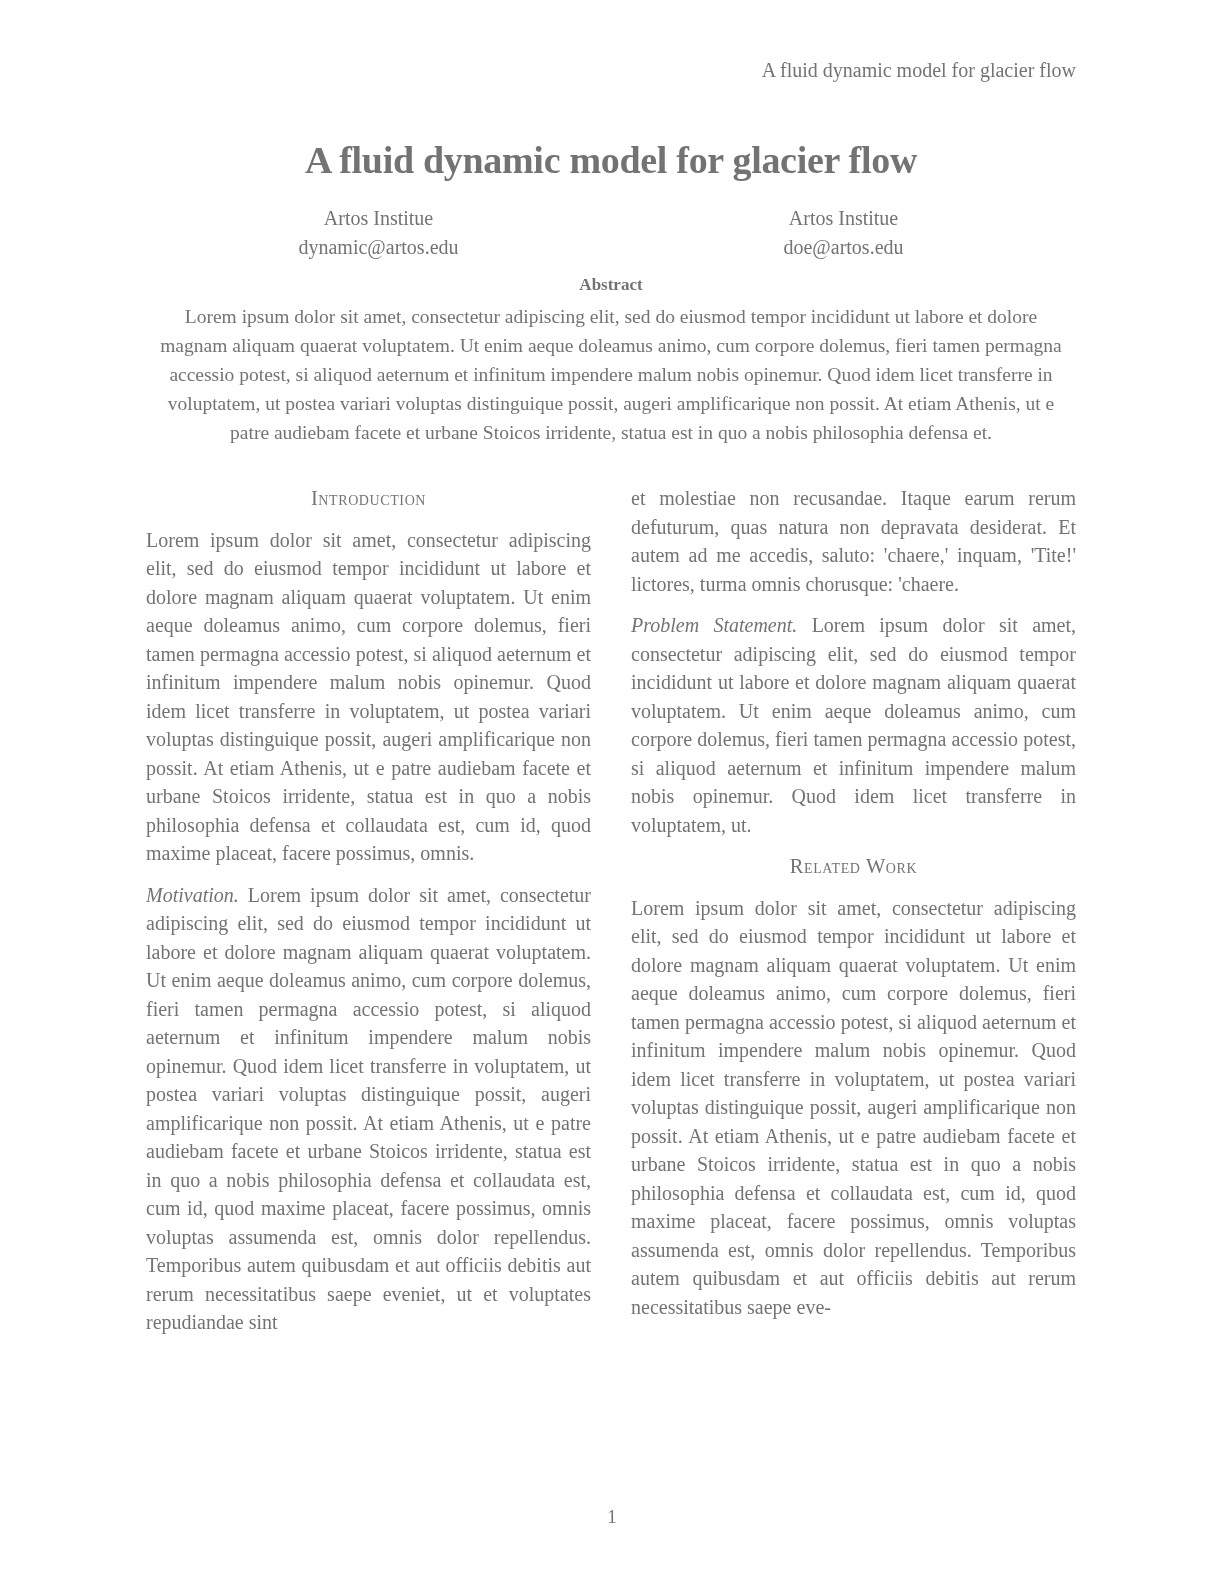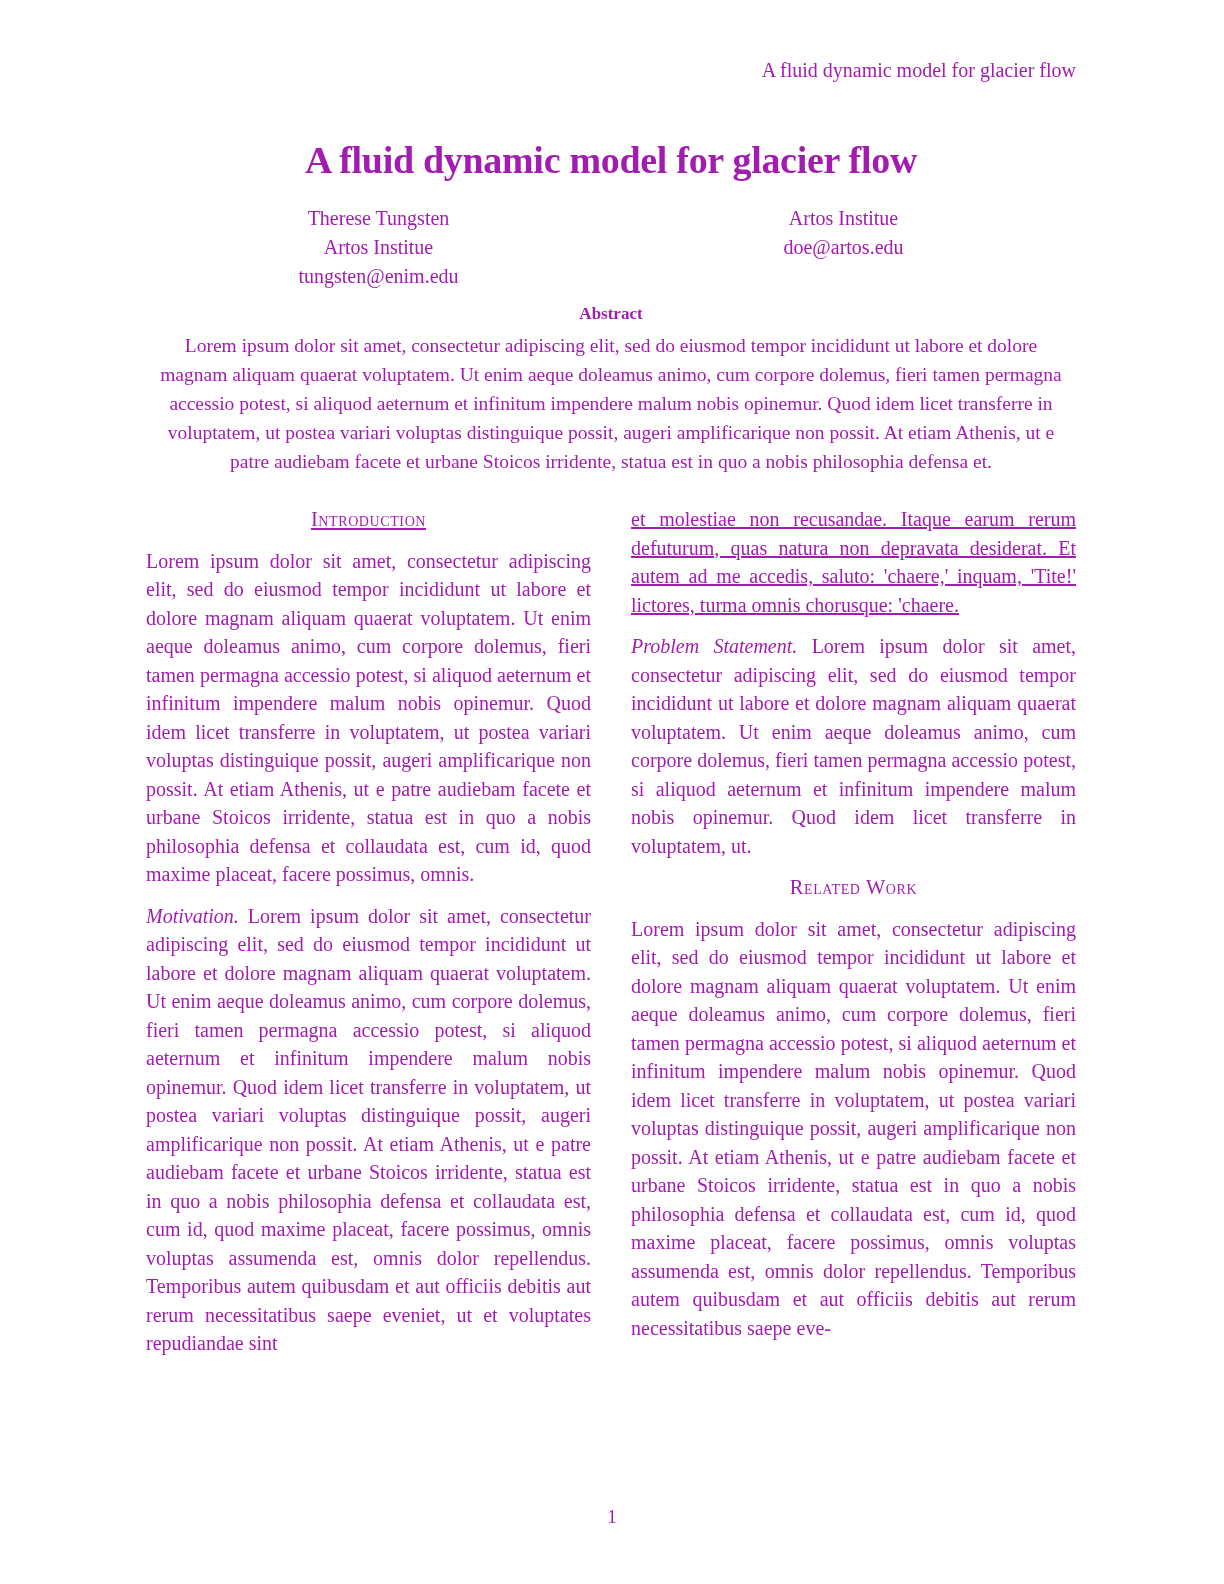--- a/index.html
+++ b/index.html
@@ -6,21 +6,21 @@
     margin: 0;
     padding: 0;
     background: #ffffff;
   }
   .page {
     position: relative;
     width: 1224px;
     height: 1584px;
     margin: 0 auto;
     background: #ffffff;
-    color: #a21caf;
+    color: #737373;
     font-family: "Liberation Serif", serif;
     box-sizing: border-box;
     padding: 58px 148px 0 146px;
     overflow: hidden;
   }
   .running-header {
     text-align: right;
     font-size: 20px;
     line-height: 24px;
     white-space: nowrap;
@@ -69,22 +69,21 @@
     width: 445px;
     overflow: hidden;
   }
   .col p {
     margin: 13px 0 0 0;
     font-size: 20px;
     line-height: 28.5px;
     text-align: justify;
   }
   .col > :first-child {
-    margin-top: 0;
-    text-decoration: underline;
+    margin-top: 8px;
   }
   .section-heading {
     margin: 13px 0 0 0;
     font-size: 20.5px;
     line-height: 28.5px;
     font-weight: normal;
     font-variant: small-caps;
     letter-spacing: 0.6px;
     text-align: center;
   }
@@ -105,23 +104,22 @@
 <body>
 
 <div class="page">
 
   <div class="running-header">A fluid dynamic model for glacier flow</div>
 
   <h1 class="title">A fluid dynamic model for glacier flow</h1>
 
   <div class="authors">
     <div class="author">
-      <div>Therese Tungsten</div>
       <div>Artos Institue</div>
-      <div>tungsten@enim.edu</div>
+      <div>dynamic@artos.edu</div>
     </div>
     <div class="author">
       <div>Artos Institue</div>
       <div>doe@artos.edu</div>
     </div>
   </div>
 
   <div class="abstract">
     <div class="abstract-heading">Abstract</div>
     <p class="abstract-text">Lorem ipsum dolor sit amet, consectetur adipiscing elit, sed do eiusmod tempor incididunt ut labore et dolore magnam aliquam quaerat voluptatem. Ut enim aeque doleamus animo, cum corpore dolemus, fieri tamen permagna accessio potest, si aliquod aeternum et infinitum impendere malum nobis opinemur. Quod idem licet transferre in voluptatem, ut postea variari voluptas distinguique possit, augeri amplificarique non possit. At etiam Athenis, ut e patre audiebam facete et urbane Stoicos irridente, statua est in quo a nobis philosophia defensa et.</p>

